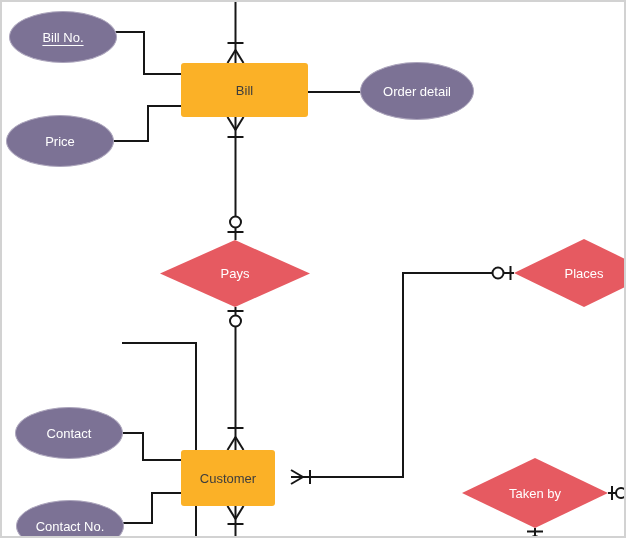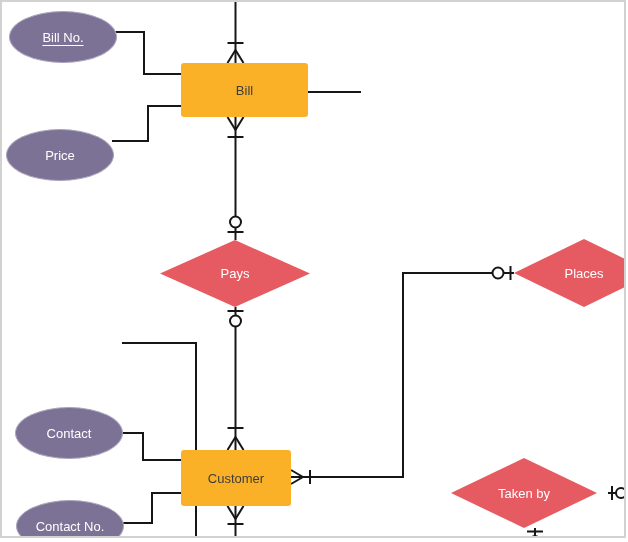--- a/index.html
+++ b/index.html
@@ -103,36 +103,37 @@
 
       <g>
         <line x1="535" y1="528" x2="535" y2="537"></line>
         <line x1="527" y1="531.5" x2="543" y2="531.5"></line>
         <circle cx="535" cy="541" r="5"></circle>
       </g>
     </svg>
 
     <div class="shape attr pk" style="left:9px;top:11px;width:108px;height:52px;">Bill No.</div>
 
-    <div class="shape attr" style="left:6px;top:129px;width:108px;height:52px;">Price</div>
+    <div class="shape attr" style="left:6px;top:115px;width:108px;height:52px;">Price</div>
 
+    <div class="shape attr" style="left:360px;top:62px;width:114px;height:58px;">Order detail</div>
 
 
     <div class="shape attr" style="left:15px;top:407px;width:108px;height:52px;">Contact</div>
 
     <div class="shape attr" style="left:16px;top:500px;width:108px;height:52px;">Contact No.</div>
 
     <div class="shape entity" style="left:181px;top:63px;width:127px;height:54px;">Bill</div>
 
-    <div class="shape entity" style="left:181px;top:450px;width:110px;height:56px;">Customer</div>
+    <div class="shape entity" style="left:181px;top:450px;width:94px;height:56px;">Customer</div>
 
     <div class="shape rel" style="left:160px;top:240px;width:150px;height:67px;">Pays</div>
 
     <div class="shape rel" style="left:514px;top:239px;width:140px;height:68px;">Places</div>
 
-    <div class="shape rel" style="left:451px;top:458px;width:146px;height:70px;">Taken by</div>
+    <div class="shape rel" style="left:462px;top:458px;width:146px;height:70px;">Taken by</div>
   </div>
 
   <div class="border" id="b-top"></div>
   <div class="border" id="b-left"></div>
   <div class="border" id="b-right"></div>
   <div class="border" id="b-bottom"></div>
 </div>
 
 </body></html>

